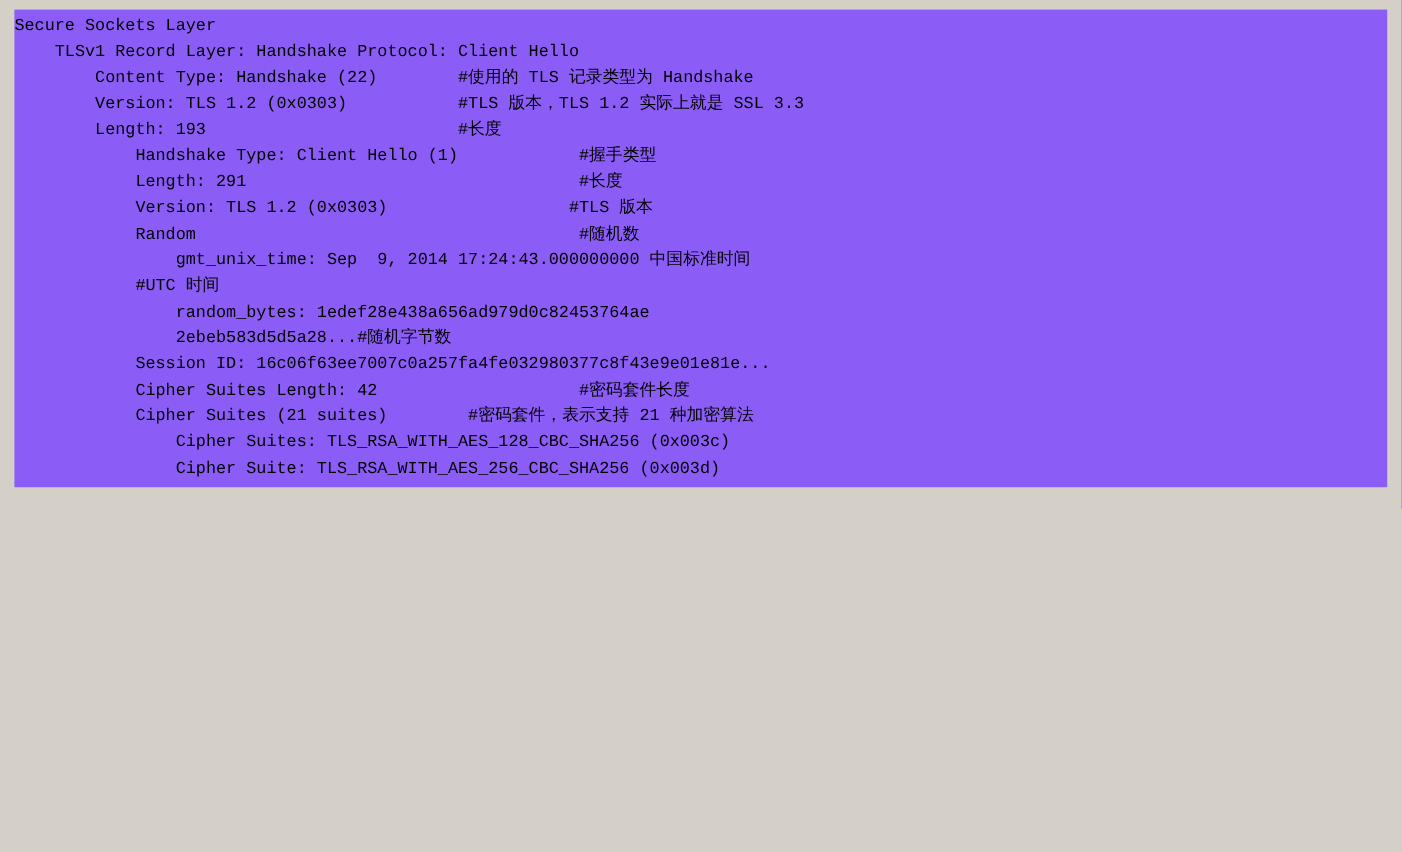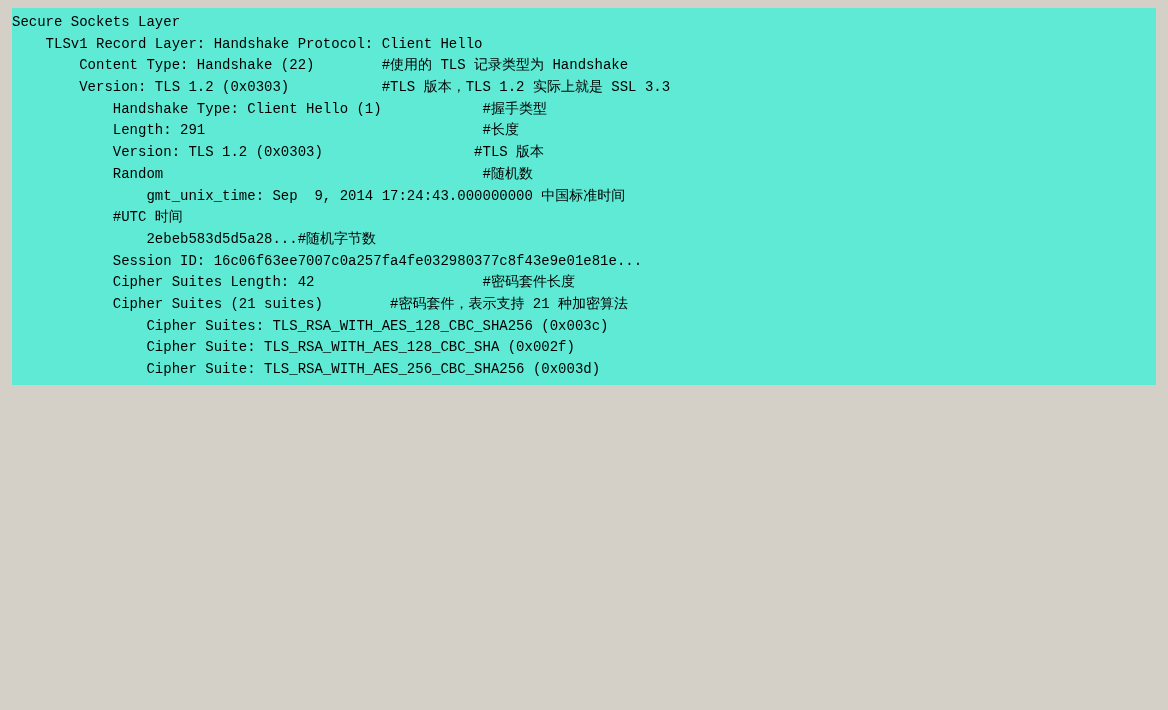--- a/index.html
+++ b/index.html
@@ -13,45 +13,46 @@
       font-family: 'Courier New', Courier, monospace;
       font-size: 14px;
       color: #000000;
       width: 1168px;
       min-height: 710px;
       padding: 8px 12px;
       line-height: 1.55;
     }
 
     .content-area {
-      background-color: #5eead4;
+      background-color: #8b5cf6;
       padding: 4px 0;
     }
 
     .line {
       white-space: pre;
       display: block;
     }
   </style>
 </head>
 <body>
 
 <div class="content-area">
   <div id="lines-container">
       <span class="line">Secure Sockets Layer</span>
       <span class="line">    TLSv1 Record Layer: Handshake Protocol: Client Hello</span>
       <span class="line">        Content Type: Handshake (22)        #使用的 TLS 记录类型为 Handshake</span>
       <span class="line">        Version: TLS 1.2 (0x0303)           #TLS 版本，TLS 1.2 实际上就是 SSL 3.3</span>
+      <span class="line">        Length: 193                         #长度</span>
       <span class="line">            Handshake Type: Client Hello (1)            #握手类型</span>
       <span class="line">            Length: 291                                 #长度</span>
       <span class="line">            Version: TLS 1.2 (0x0303)                  #TLS 版本</span>
       <span class="line">            Random                                      #随机数</span>
       <span class="line">                gmt_unix_time: Sep  9, 2014 17:24:43.000000000 中国标准时间</span>
       <span class="line">            #UTC 时间</span>
+      <span class="line">                random_bytes: 1edef28e438a656ad979d0c82453764ae</span>
       <span class="line">                2ebeb583d5d5a28...#随机字节数</span>
       <span class="line">            Session ID: 16c06f63ee7007c0a257fa4fe032980377c8f43e9e01e81e...</span>
       <span class="line">            Cipher Suites Length: 42                    #密码套件长度</span>
       <span class="line">            Cipher Suites (21 suites)        #密码套件，表示支持 21 种加密算法</span>
       <span class="line">                Cipher Suites: TLS_RSA_WITH_AES_128_CBC_SHA256 (0x003c)</span>
-      <span class="line">                Cipher Suite: TLS_RSA_WITH_AES_128_CBC_SHA (0x002f)</span>
       <span class="line">                Cipher Suite: TLS_RSA_WITH_AES_256_CBC_SHA256 (0x003d)</span>
     </div>
 </div>
 
 </body></html>

